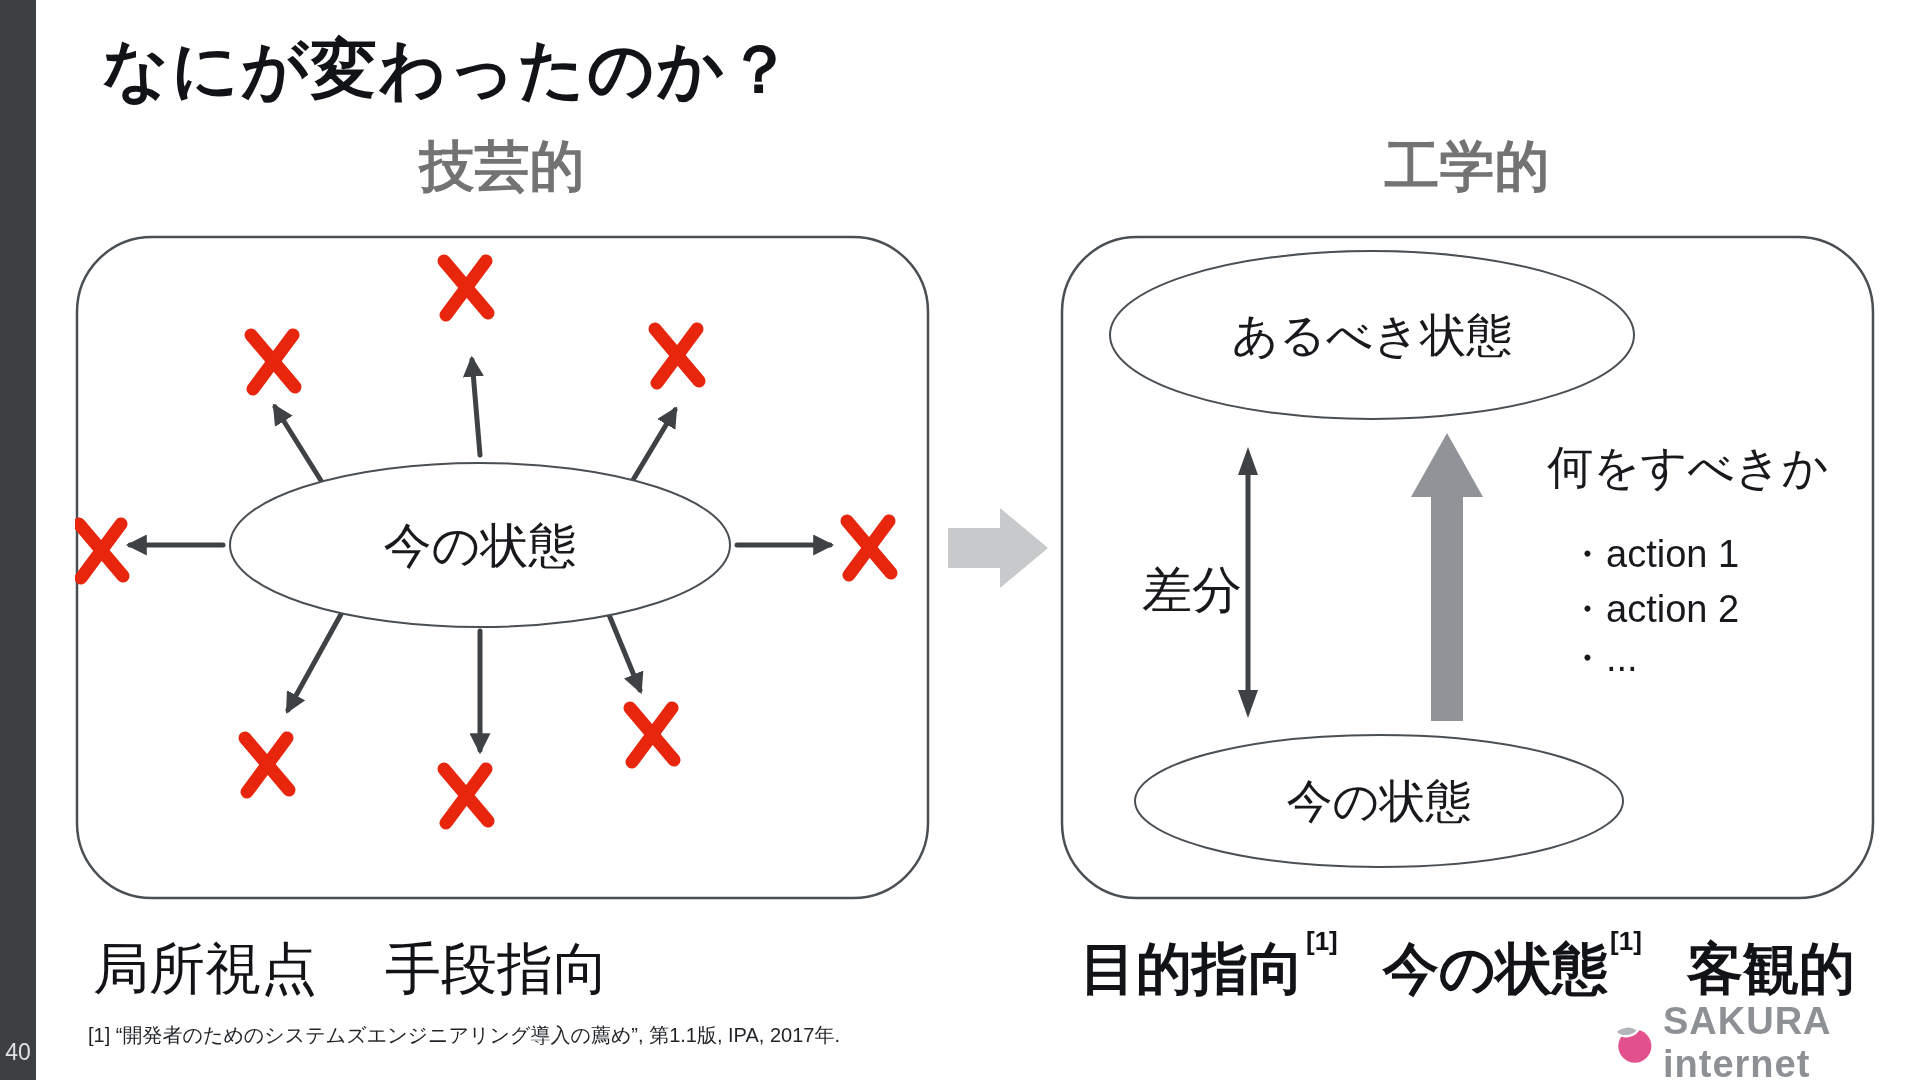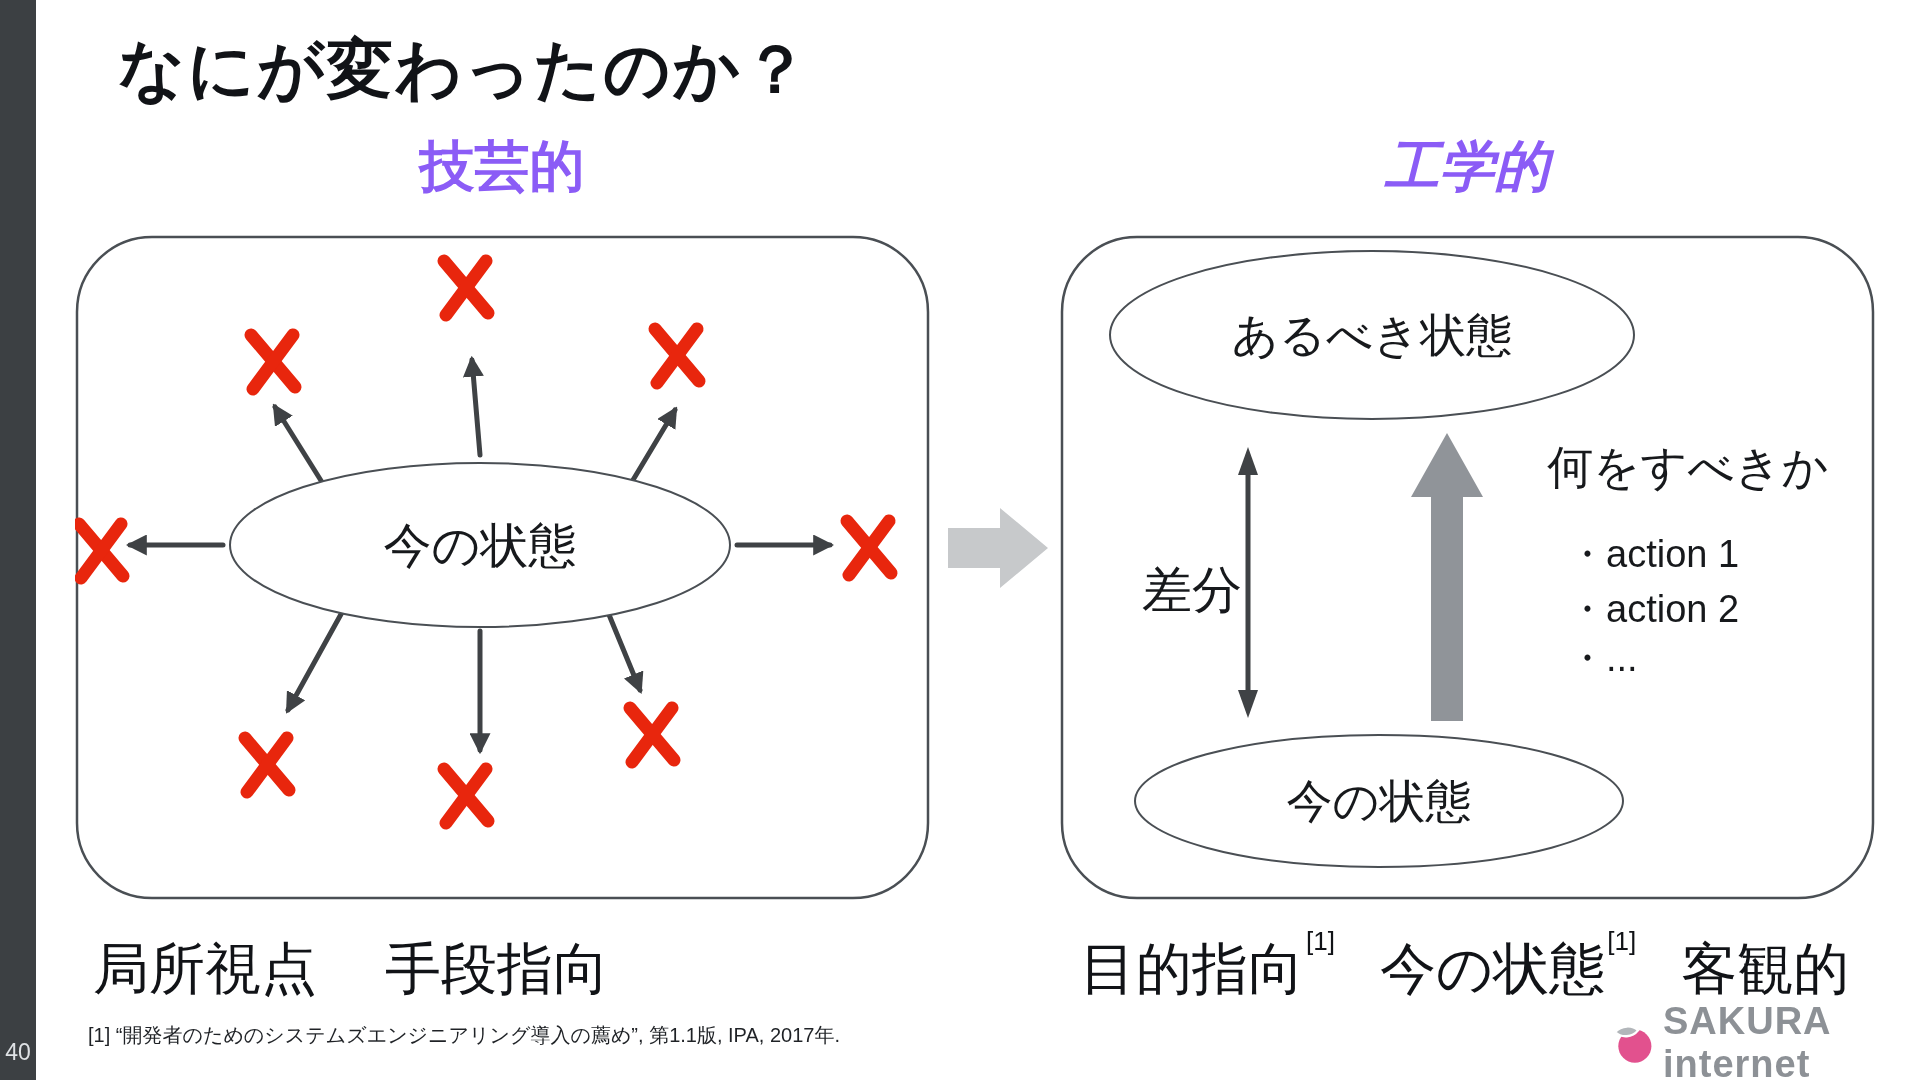--- a/index.html
+++ b/index.html
@@ -11,28 +11,28 @@
   .side-strip {
     position:absolute; left:0; top:0; width:36px; height:1080px;
     background:#3c4043;
   }
   .page-num {
     position:absolute; bottom:14px; left:0; width:100%;
     text-align:center; color:#dfe2e5; font-size:23px;
   }
   .title {
     position:absolute; left:102px; top:25px;
-    font-size:66px; font-weight:bold; color:#111317; letter-spacing:2px;margin-left:16px;
+    font-size:66px; font-weight:bold; color:#111317; letter-spacing:2px;
   }
   .panel-heading {
     position:absolute; top:130px; width:400px; text-align:center;
-    font-size:55px; font-weight:bold; color:#8b5cf6;
+    font-size:55px; font-weight:bold; color:#737373;
   }
   .panel-heading.left  { left:302px; }
-  .panel-heading.right { left:1267px;font-style:italic; }
+  .panel-heading.right { left:1267px; }
   .left-diagram  { position:absolute; left:75px;   top:235px; width:855px; height:665px; }
   .mid-arrow     { position:absolute; left:948px;  top:508px; width:100px; height:80px; }
   .right-diagram { position:absolute; left:1060px; top:235px; width:815px; height:665px; }
   svg text {
     font-family:"Liberation Sans","DejaVu Sans",sans-serif;
     fill:#17191c;
   }
   .ellipse-text  { font-size:48px; text-anchor:middle; }
   .ellipse-text2 { font-size:46px; text-anchor:middle; }
   .diff-text     { font-size:50px; text-anchor:middle; }
@@ -40,21 +40,21 @@
   .action-text   { font-size:38px; text-anchor:start; }
   .box   { fill:#ffffff; stroke:#4a4f54; stroke-width:2.5; }
   .oval  { fill:#ffffff; stroke:#4a4f54; stroke-width:2; }
   .arr   { stroke:#3f4245; stroke-width:5; stroke-linecap:round; }
   .xline { stroke:#e8260d; stroke-width:13; stroke-linecap:round; }
   .bottom-labels {
     position:absolute; top:932px; display:flex; align-items:flex-start;
     font-size:56px; color:#111317; white-space:nowrap;
   }
   .bottom-labels.left-labels  { left:93px;  gap:68px; }
-  .bottom-labels.right-labels { left:1080px; gap:45px; }
+  .bottom-labels.right-labels { left:1080px; gap:45px;font-weight:bold; }
   .lbl { display:inline-flex; align-items:flex-start; }
   .lbl sup.ref {
     font-size:26px; position:relative; top:-6px; margin-left:2px; color:#111317;
   }
   .footnote {
     position:absolute; left:88px; top:1022px; font-size:20px; color:#1f2226;
   }
   .logo {
     position:absolute; left:1612px; top:1000px;
     display:flex; align-items:center; gap:10px;

